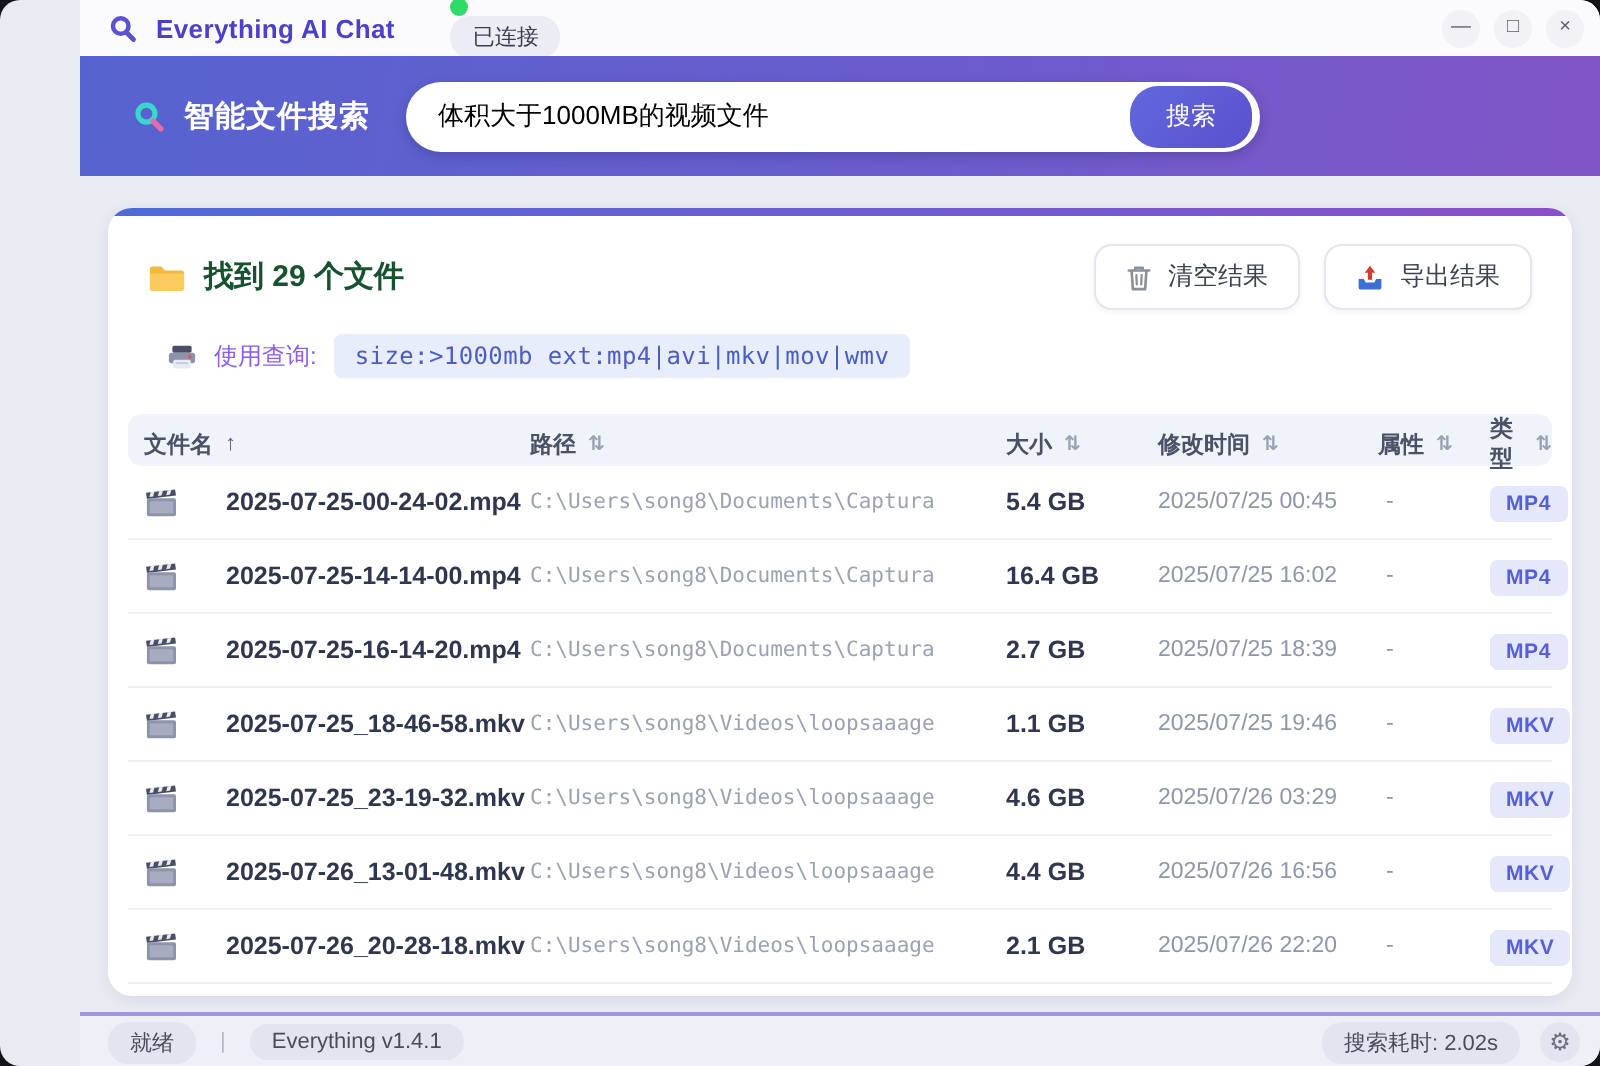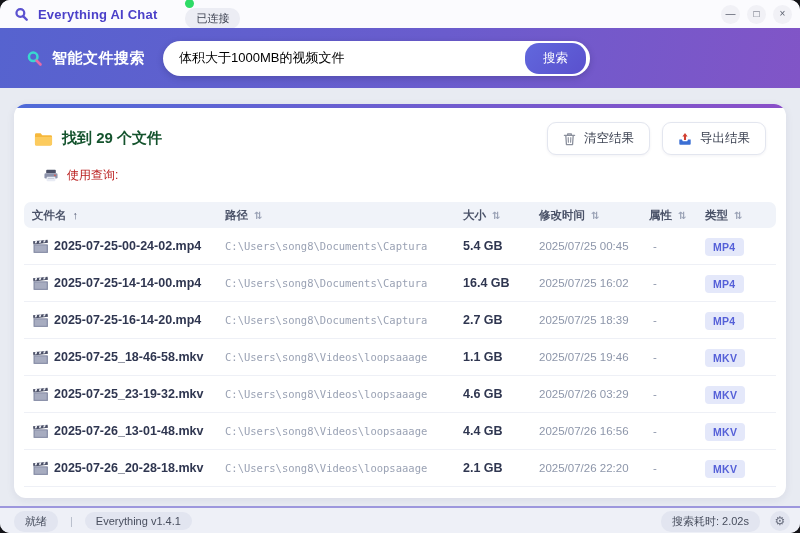--- a/index.html
+++ b/index.html
@@ -1,18 +1,18 @@
 <!DOCTYPE html>
 <html><head>
 <meta charset="utf-8">
 <style>
   * { margin:0; padding:0; box-sizing:border-box; }
   html,body { width:800px; height:533px; }
   body { background:#141418; font-family:"Liberation Sans","DejaVu Sans",sans-serif; overflow:hidden; }
-  .window { width:800px; height:533px; border-radius:10px; overflow:hidden; display:flex; flex-direction:column; background:#e8ebf2; }
+  .window { width:800px; height:533px; border-radius:10px; overflow:hidden; display:flex; flex-direction:column; background:#e8ebf2;padding-left:40px; }
 
   
   .titlebar { height:28px; background:#fbfbfe; display:flex; align-items:center; padding:0 8px 0 14px; flex:0 0 auto; }
   .app-logo { width:15px; height:15px; margin-right:9px; }
   .app-title { font-size:13px; font-weight:bold; color:#4b40c9; letter-spacing:.2px; }
   .conn-wrap { display:flex; align-items:flex-start; margin-left:28px;flex-direction:column; }
   .conn-dot { width:9px; height:9px; border-radius:50%; background:#2edb66; margin-right:10px; }
   .conn-badge { background:#ecedf4; color:#3a3f4e; font-size:11px; padding:3px 11px; border-radius:10px; }
   .win-controls { margin-left:auto; display:flex; gap:7px; }
   .win-btn { width:19px; height:19px; border-radius:50%; background:#f1f1f6; color:#5a5f6e; font-size:10px;
@@ -37,35 +37,35 @@
 
   .results-header { display:flex; align-items:center; justify-content:space-between; padding:14px 20px 6px; }
   .found { display:flex; align-items:center; gap:9px; }
   .found span { font-size:15px; font-weight:bold; color:#14532d; }
   .actions { display:flex; gap:12px; }
   .action-btn { display:flex; align-items:center; gap:8px; background:#ffffff; border:1px solid #e3e6ef; border-radius:9px;
                 padding:7px 15px; font-size:12.5px; color:#3c4252; cursor:default; box-shadow:0 1px 3px rgba(40,40,90,.06);
                 font-family:"Liberation Sans",sans-serif; }
 
   .query-row { display:flex; align-items:center; gap:9px; padding:6px 20px 10px 30px; }
-  .query-label { font-size:12px; color:#b91c1c; }
+  .query-label { font-size:12px; color:#8b5cf6; }
   .query-code { background:#e8edfb; color:#4a5cc5; font-family:"DejaVu Sans Mono","Liberation Mono",monospace;
                 font-size:12px; padding:4px 10px; border-radius:4px; letter-spacing:.2px; }
 
   
   .table { margin:8px 10px 0; }
   .thead { display:grid; grid-template-columns:193px 238px 76px 110px 56px 1fr; background:#f0f3f9; border-radius:7px;
            height:26px; align-items:center; padding-left:8px; }
   .th { font-size:11.5px; color:#4a5268; font-weight:bold; display:flex; align-items:center; gap:6px; }
   .sort { color:#9aa2b6; font-size:10px; }
   .sort.active { color:#58607a; font-size:11px; }
   .tbody { }
   .trow { display:grid; grid-template-columns:193px 238px 76px 110px 56px 1fr; align-items:center; height:37px;
           padding-left:8px; border-bottom:1px solid #eef0f6; }
-  .cell.name { display:flex; align-items:center; gap:5px; font-size:12.5px; font-weight:bold; color:#2f3650; }
+  .cell.name { display:flex; align-items:center; gap:24px; font-size:12.5px; font-weight:bold; color:#2f3650; }
   .cell.path { font-family:"DejaVu Sans Mono","Liberation Mono",monospace; font-size:10.5px; color:#9aa2b4; }
   .cell.size { font-size:12.5px; font-weight:bold; color:#2f3650; }
   .cell.date { font-size:11.5px; color:#8d96aa; }
   .cell.attr { font-size:11.5px; color:#8d96aa; padding-left:4px; }
   .badge { background:#e4e8fa; color:#5560d8; font-size:10.5px; font-weight:bold; padding:3px 8px; border-radius:4px;
            letter-spacing:.3px; }
 
   
   .statusbar { height:28px; background:#eef0f7; border-top:2px solid #9d97dd; display:flex; align-items:center;
                padding:0 10px 0 14px; flex:0 0 auto; }
@@ -145,20 +145,21 @@
 
       <div class="query-row">
         <svg class="icon-svg" width="14" height="13" viewBox="0 0 16 14">
           <rect x="2.5" y="0.5" width="11" height="4" rx="1" fill="#4a4f66"></rect>
           <rect x="0.5" y="4.5" width="15" height="6" rx="1.5" fill="#8d93ab"></rect>
           <circle cx="12.5" cy="6.8" r="1" fill="#e2574c"></circle>
           <rect x="3" y="8.5" width="10" height="5" rx="1" fill="#e8ebf4"></rect>
           <rect x="4.5" y="10" width="7" height="1" fill="#c3c9d9"></rect>
         </svg>
         <span class="query-label">使用查询:</span>
+        <span class="query-code">size:&gt;1000mb ext:mp4|avi|mkv|mov|wmv</span>
       </div>
 
       <div class="table">
         <div class="thead">
           <div class="th">
             <span>文件名</span>
               <span class="sort active">↑</span>
           </div>
           <div class="th">
             <span>路径</span>

